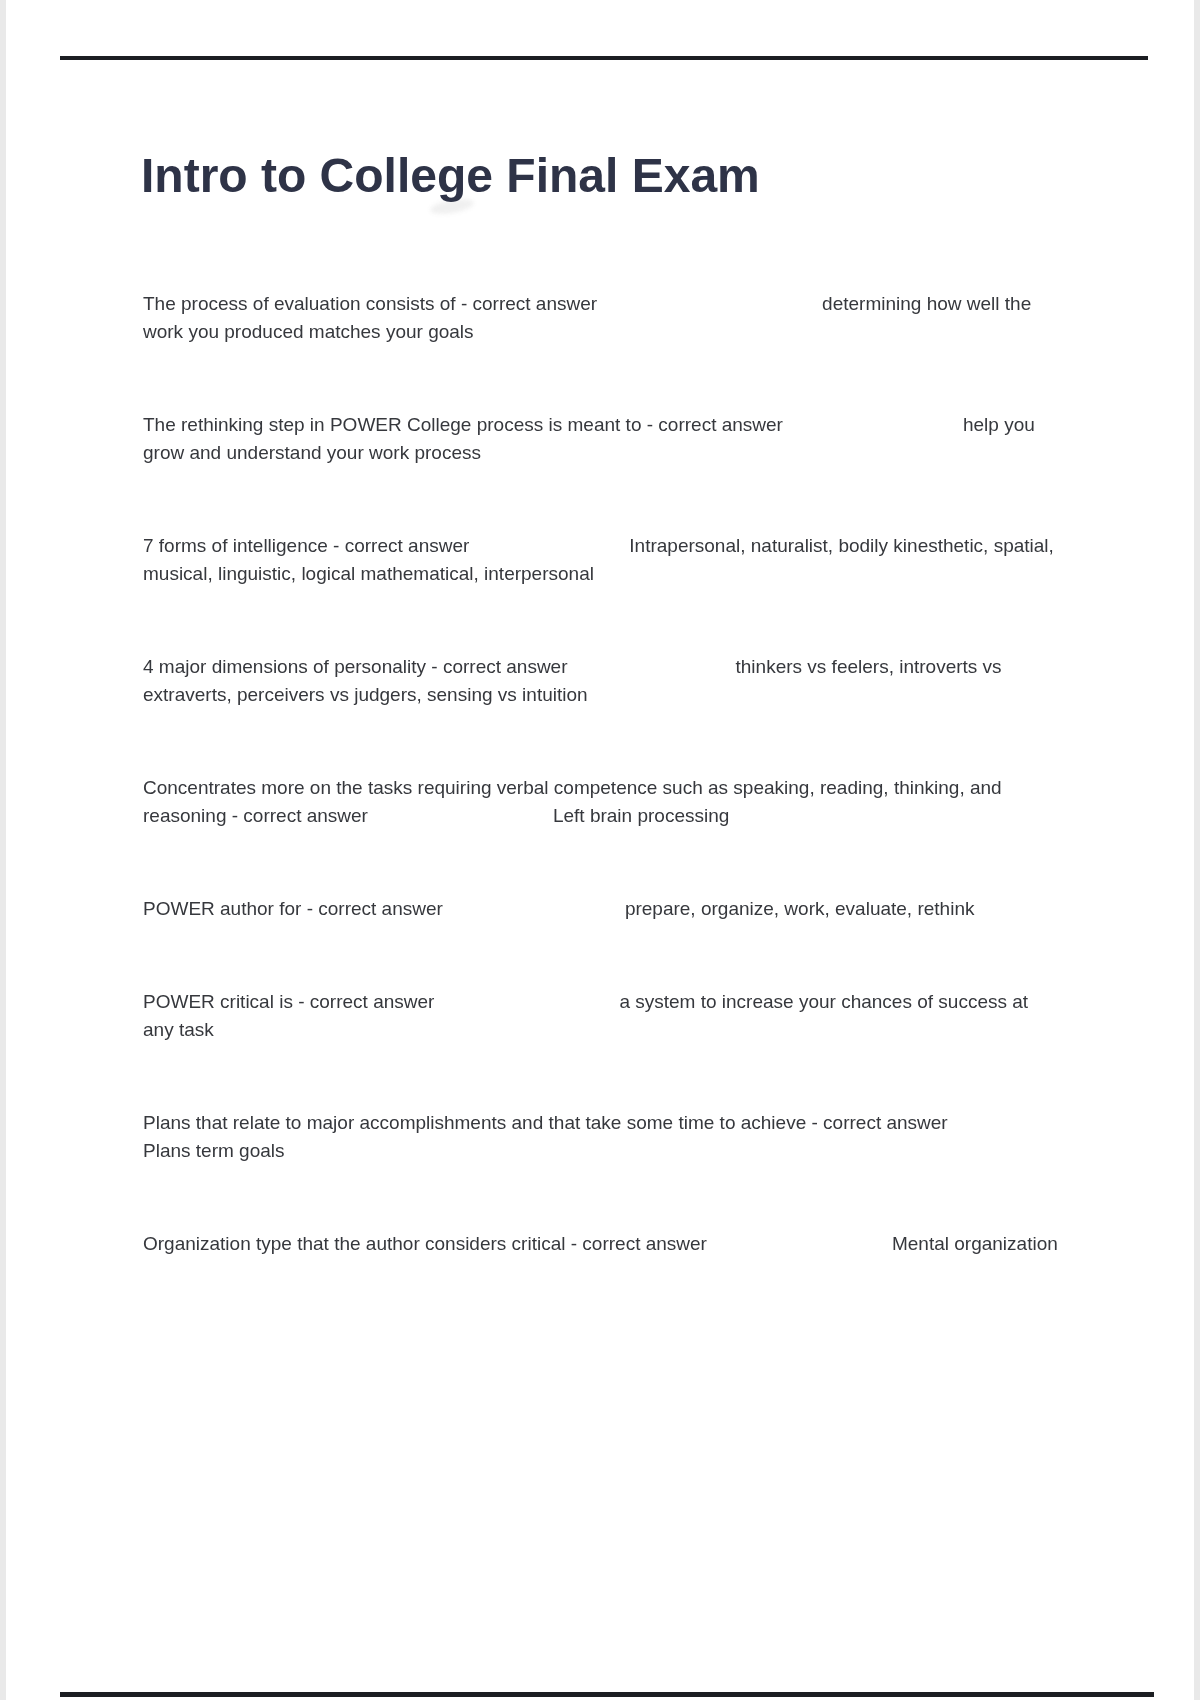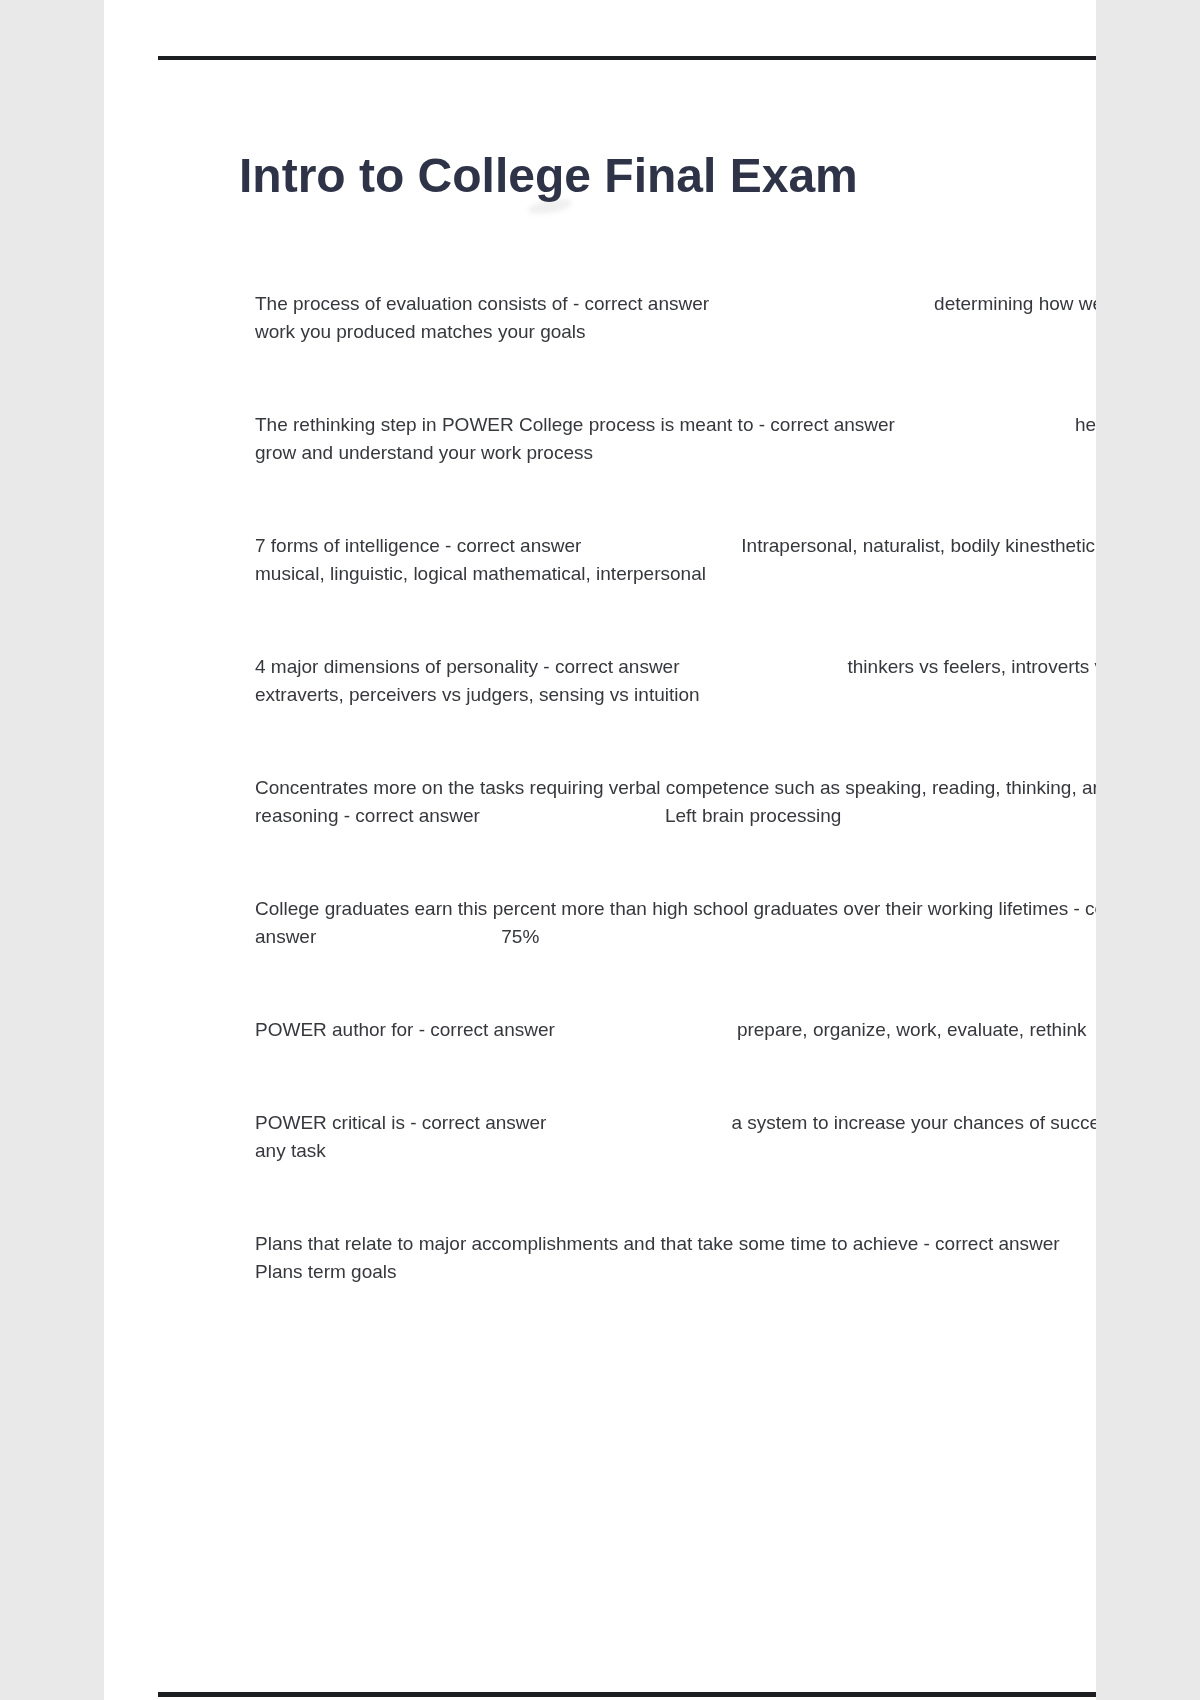--- a/index.html
+++ b/index.html
@@ -5,21 +5,21 @@
 <style>
   :root{
     --background:#ffffff;
     --title-color:#2e3347;
     --body-text-color:#36383d;
     --rule-color:#1c1e22;
   }
   html,body{margin:0;padding:0;background:#e9e9e9;}
   .page{
     position:relative;
-    width:992px;
+    width:1188px;
     height:1700px;
     background:var(--background);
     margin:0 auto;
     overflow:hidden;
     font-family:"Liberation Sans", sans-serif;
   }
   .rule{position:absolute;background:var(--rule-color);}
   .rule-top{left:54px;top:56px;width:1088px;height:4px;}
   .rule-bottom{left:54px;top:1692px;width:1094px;height:5px;}
   .title{
@@ -36,21 +36,21 @@
   .smudge{
     position:absolute;
     left:424px;top:200px;width:44px;height:13px;
     background:rgba(60,60,70,0.08);
     border-radius:50%;
     transform:rotate(-10deg);
     filter:blur(2px);
   }
   .qa-list{
     position:absolute;
-    left:151px;
+    left:137px;
     top:290px;
     width:920px;
   }
   .qa-block{
     margin:0 0 65px 0;
     font-size:19px;
     line-height:28px;
     color:var(--body-text-color);
   }
   .gap{
@@ -65,19 +65,19 @@
 <div class="page">
   <div class="rule rule-top"></div>
   <h1 class="title">Intro to College Final Exam</h1>
   <div class="smudge"></div>
   <main class="qa-list">
       <p class="qa-block"><span class="q">The process of evaluation consists of</span> <span class="marker">- correct answer</span><span class="gap" style="width: 225px;"></span><span class="a">determining how well the work you produced matches your goals</span></p>
       <p class="qa-block"><span class="q">The rethinking step in POWER College process is meant to</span> <span class="marker">- correct answer</span><span class="gap" style="width: 180px;"></span><span class="a">help you grow and understand your work process</span></p>
       <p class="qa-block"><span class="q">7 forms of intelligence</span> <span class="marker">- correct answer</span><span class="gap" style="width: 160px;"></span><span class="a">Intrapersonal, naturalist, bodily kinesthetic, spatial, musical, linguistic, logical mathematical, interpersonal</span></p>
       <p class="qa-block"><span class="q">4 major dimensions of personality</span> <span class="marker">- correct answer</span><span class="gap" style="width: 168px;"></span><span class="a">thinkers vs feelers, introverts vs extraverts, perceivers vs judgers, sensing vs intuition</span></p>
       <p class="qa-block"><span class="q">Concentrates more on the tasks requiring verbal competence such as speaking, reading, thinking, and reasoning</span> <span class="marker">- correct answer</span><span class="gap" style="width: 185px;"></span><span class="a">Left brain processing</span></p>
-      <p class="qa-block"><span class="q">College graduates earn this percent more than high school graduates over their working lifetimes</span> <span class="marker">- correct answer</span><span class="gap" style="width: 185px;"></span><span class="a">75%</span></p>
       <p class="qa-block"><span class="q">POWER author for</span> <span class="marker">- correct answer</span><span class="gap" style="width: 182px;"></span><span class="a">prepare, organize, work, evaluate, rethink</span></p>
       <p class="qa-block"><span class="q">POWER critical is</span> <span class="marker">- correct answer</span><span class="gap" style="width: 185px;"></span><span class="a">a system to increase your chances of success at any task</span></p>
       <p class="qa-block"><span class="q">Plans that relate to major accomplishments and that take some time to achieve</span> <span class="marker">- correct answer</span><br><span class="a">Plans term goals</span></p>
+      <p class="qa-block"><span class="q">Organization type that the author considers critical</span> <span class="marker">- correct answer</span><span class="gap" style="width: 185px;"></span><span class="a">Mental organization</span></p>
     </main>
   <div class="rule rule-bottom"></div>
 </div>
 
 </body></html>

